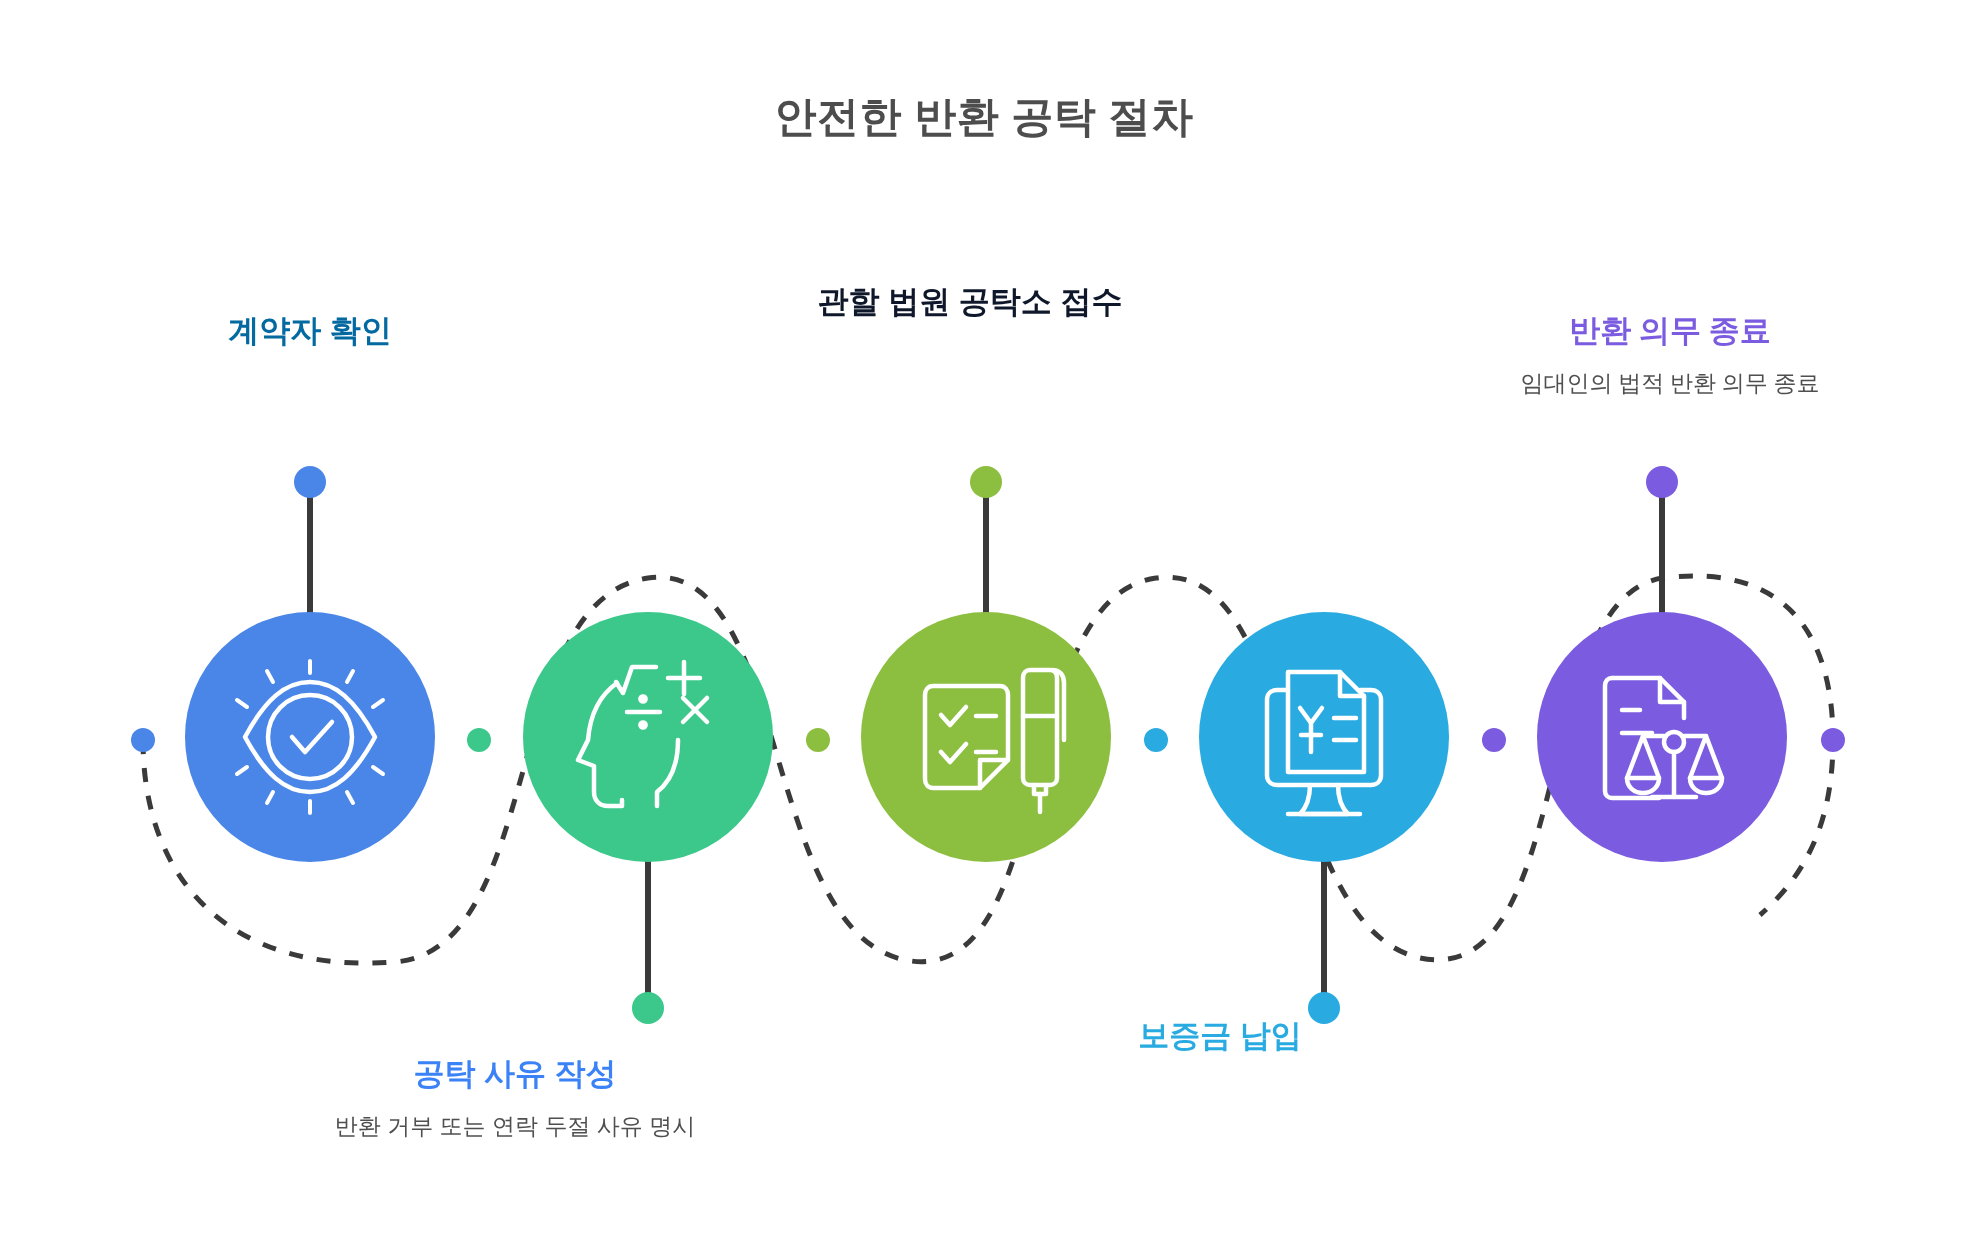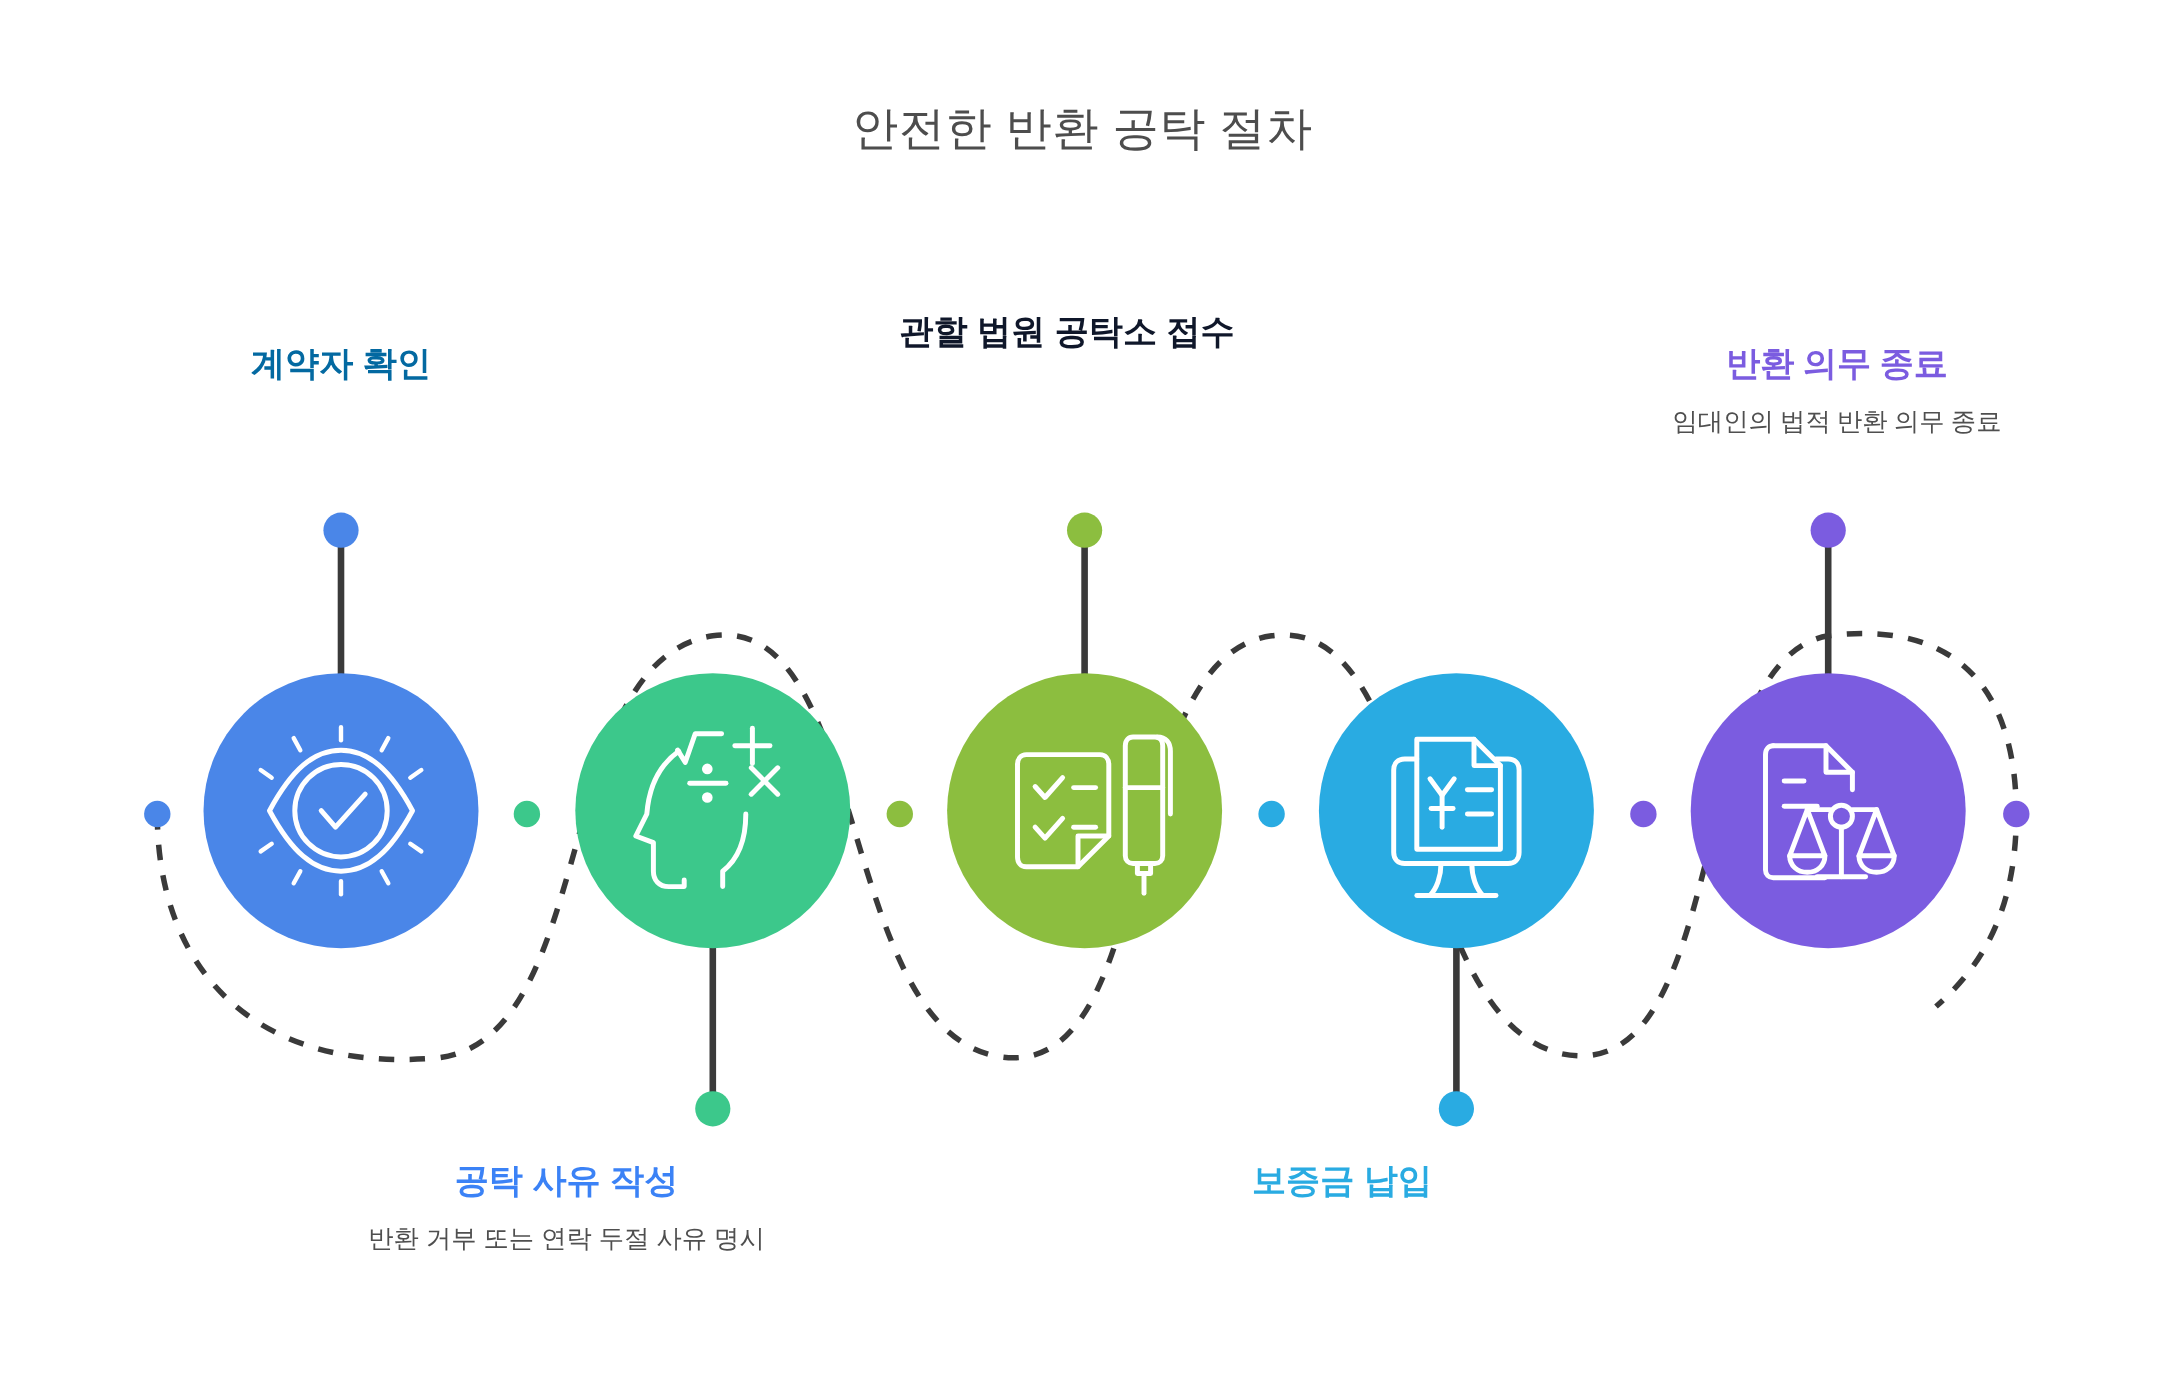--- a/index.html
+++ b/index.html
@@ -17,21 +17,21 @@
   }
 
   
   #chart-title {
     position: absolute;
     top: 92px;
     left: 0;
     width: 100%;
     text-align: center;
     font-size: 42px;
-    font-weight: normal;
+    font-weight: bold;
     color: #4d4d4d;
     letter-spacing: 0.5px;
     line-height: 1.2;
   }
 
   
   #flow-canvas {
     position: absolute;
     top: 0;
     left: 0;
@@ -62,21 +62,21 @@
 
   
   .step-text.top { width: 420px; }
   .step-text.bottom { width: 420px; }
 
   #step-1-text { left: 100px;  top: 312px; }
   #step-3-text { left: 760px;  top: 283px; }
   #step-5-text { left: 1460px; top: 312px; font-family: Liberation Serif, serif; }
 
   #step-2-text { left: 305px;  top: 1055px; }
-  #step-4-text { left: 1010px; top: 1055px; }
+  #step-4-text { left: 1010px; top: 1017px; }
 </style>
 </head>
 <body>
 
 <div id="chart-title">안전한 반환 공탁 절차</div>
 
 <svg id="flow-canvas" viewBox="0 0 1968 1251">
 
   <path id="connector-path" d="M 143 740
            C 143 880, 230 975, 395 962

